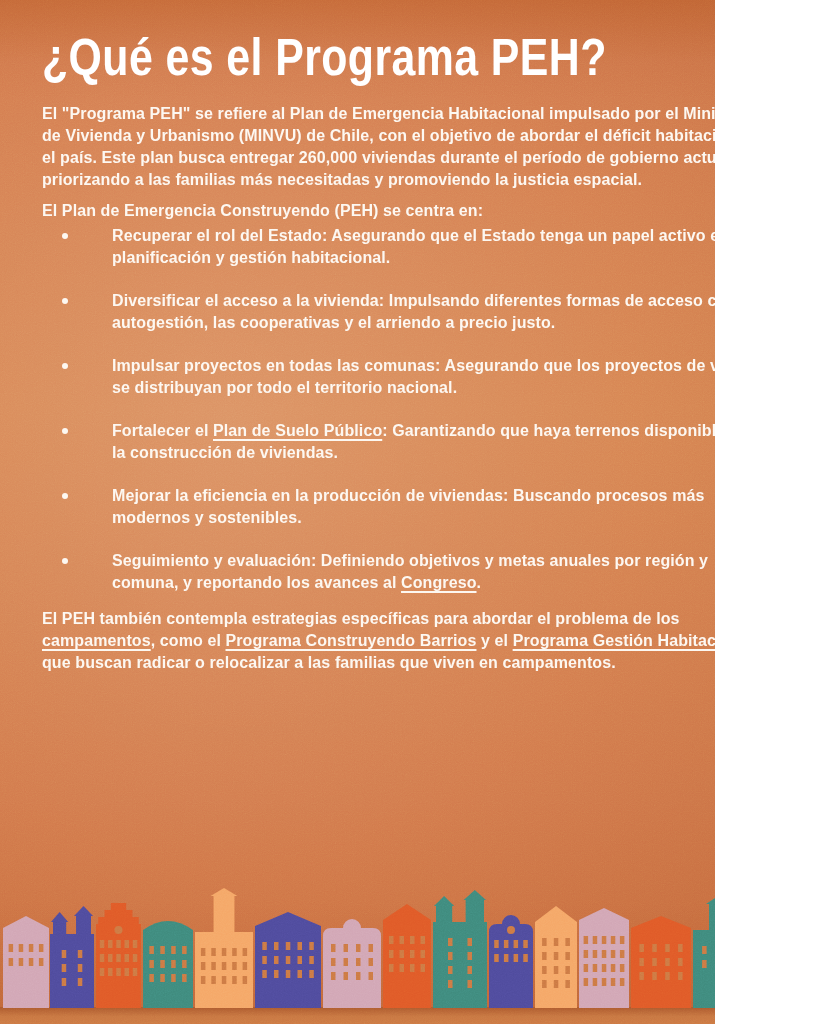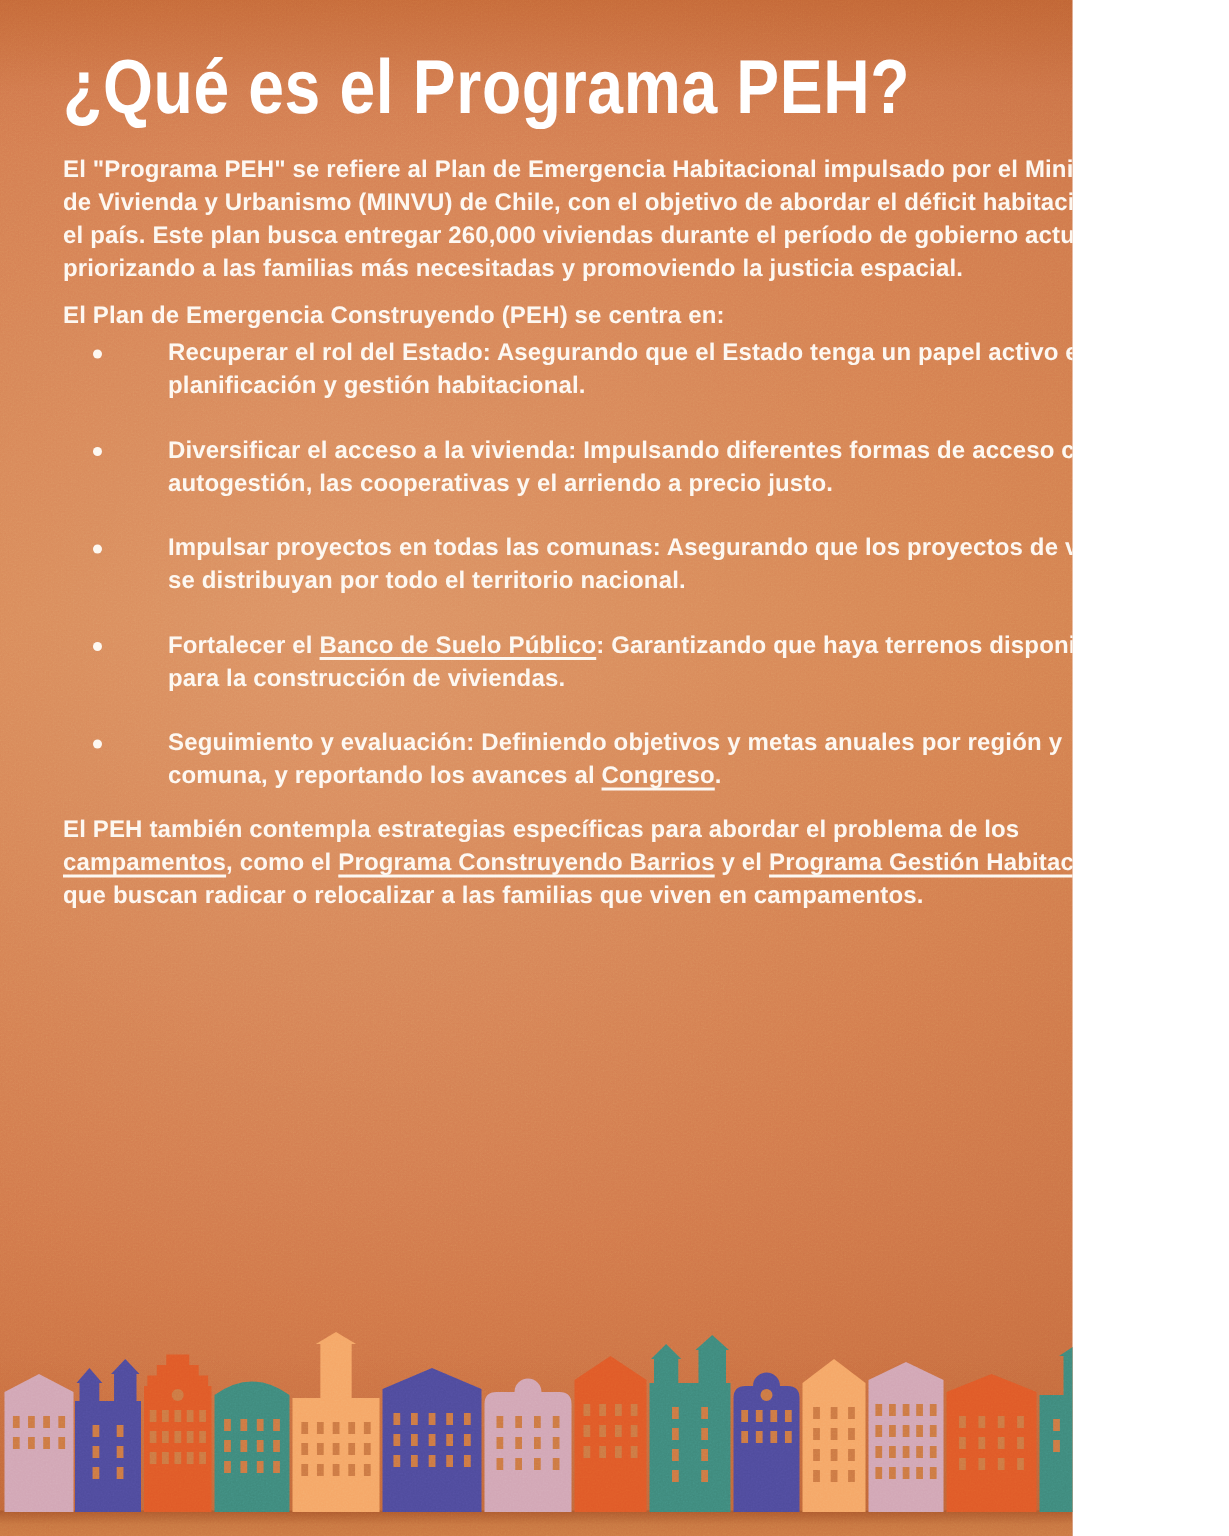--- a/index.html
+++ b/index.html
@@ -54,21 +54,25 @@
         <li>
           <span class="dot"></span>
           <span class="li-text"><span>Diversificar el acceso a la vivienda: Impulsando diferentes formas de acceso como la autogestión, las cooperativas y el arriendo a precio justo.</span></span>
         </li>
         <li>
           <span class="dot"></span>
           <span class="li-text"><span>Impulsar proyectos en todas las comunas: Asegurando que los proyectos de vivienda se distribuyan por todo el territorio nacional.</span></span>
         </li>
         <li>
           <span class="dot"></span>
-          <span class="li-text"><span>Fortalecer el </span><a class="inline-link">Banco de Suelo Público</a><span>: Garantizando que haya terrenos disponibles para la construcción de viviendas.</span></span>
+          <span class="li-text"><span>Fortalecer el </span><a class="inline-link">Plan de Suelo Público</a><span>: Garantizando que haya terrenos disponibles para la construcción de viviendas.</span></span>
+        </li>
+        <li>
+          <span class="dot"></span>
+          <span class="li-text"><span>Mejorar la eficiencia en la producción de viviendas: Buscando procesos más modernos y sostenibles.</span></span>
         </li>
         <li>
           <span class="dot"></span>
           <span class="li-text"><span>Seguimiento y evaluación: Definiendo objetivos y metas anuales por región y comuna, y reportando los avances al </span><a class="inline-link">Congreso</a><span>.</span></span>
         </li>
       </ul>
 
     <p class="para outro body-text"><span>El PEH también contempla estrategias específicas para abordar el problema de los </span><a class="inline-link">campamentos</a><span>, como el </span><a class="inline-link">Programa Construyendo Barrios</a><span> y el </span><a class="inline-link">Programa Gestión Habitacional</a><span>, que buscan radicar o relocalizar a las familias que viven en campamentos.</span></p>
   </div>
 

